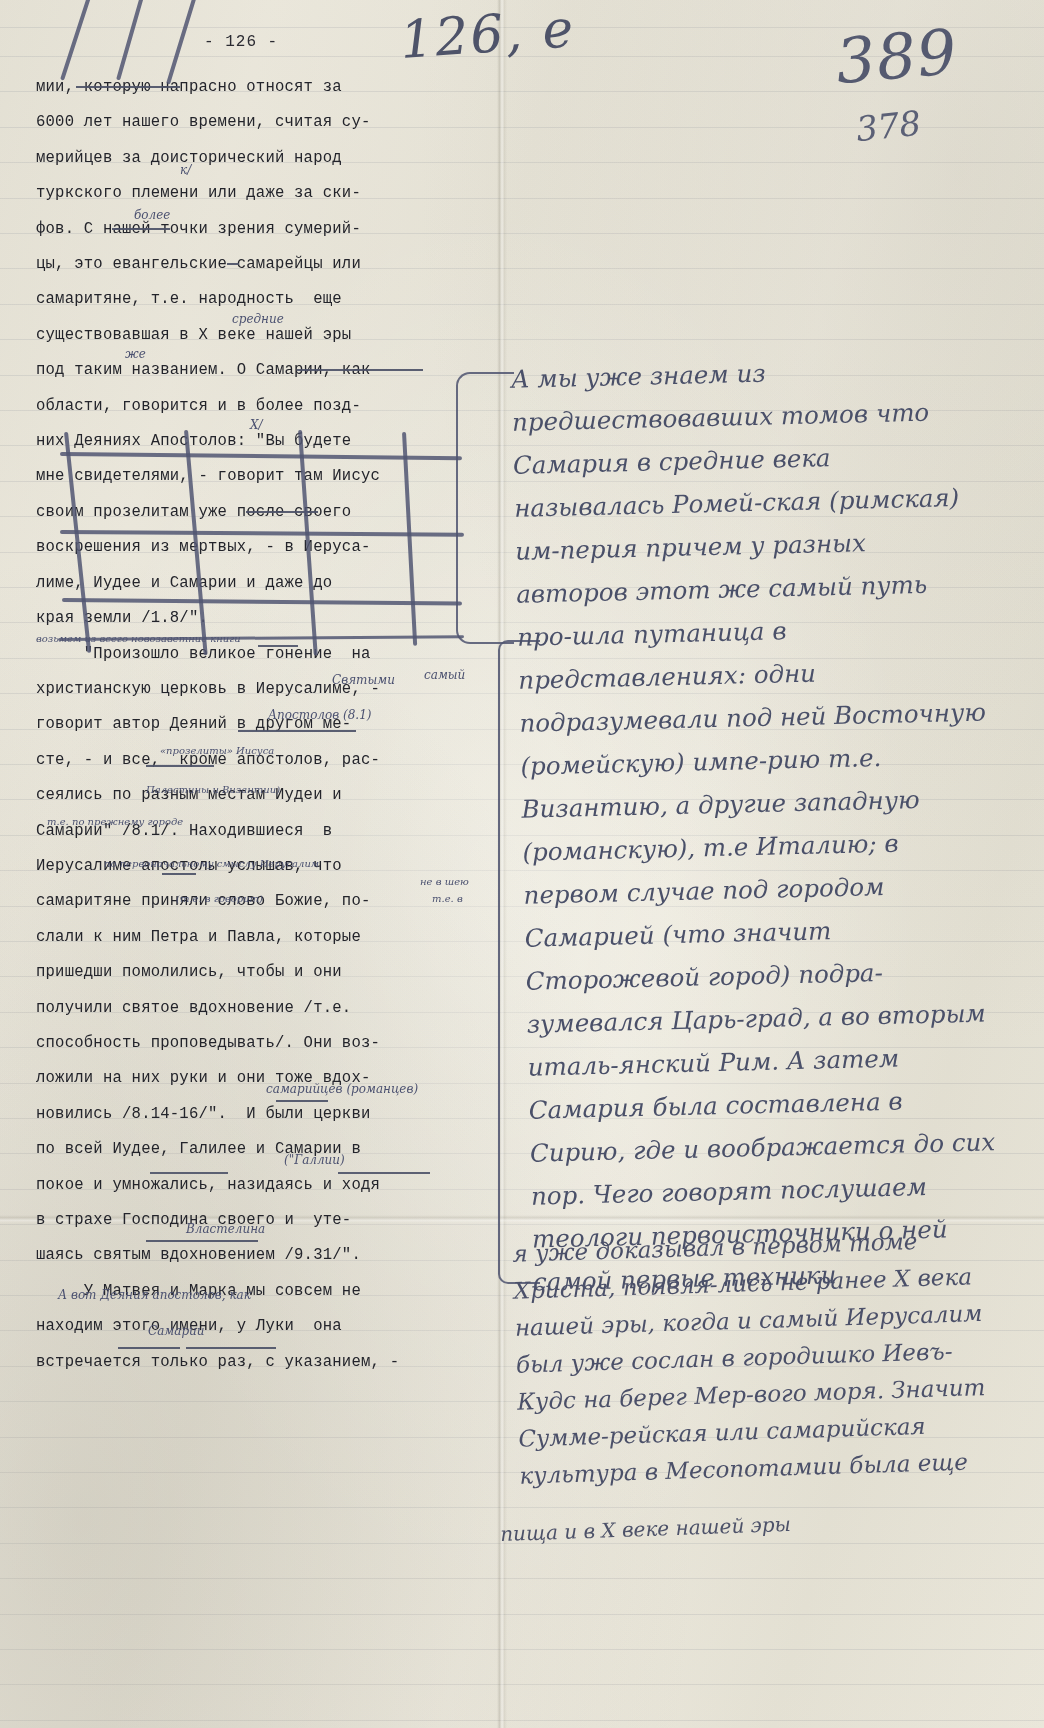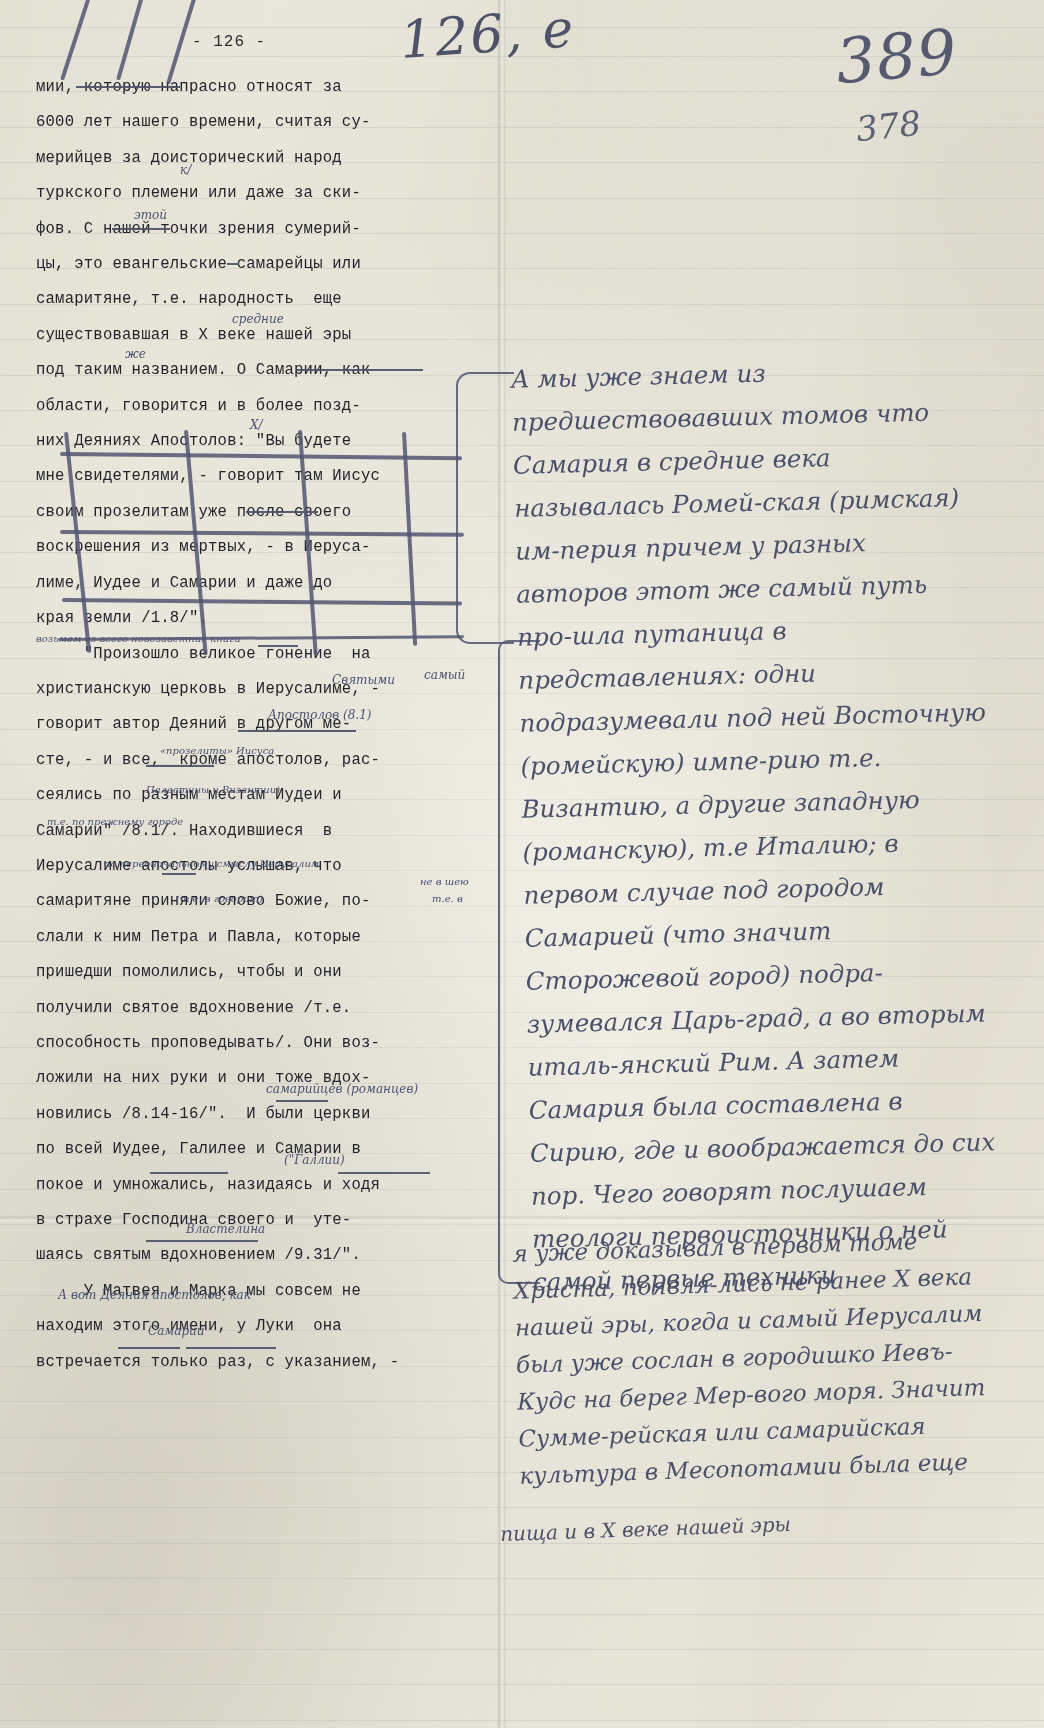--- a/index.html
+++ b/index.html
@@ -70,21 +70,21 @@
     font-family: "Liberation Mono", monospace;
     font-size: 15.6px;
     line-height: 35.4px;
     letter-spacing: 0.2px;
     color: #23242b;
     white-space: pre-wrap;
   }
   .typed .ln { display: block; }
   .pagenum {
     position: absolute;
-    left: 192px;
+    left: 204px;
     top: 33px;
     font-family: "Liberation Mono", monospace;
     font-size: 16px;
     color: #2a2a31;
     letter-spacing: 1px;
   }
 
   
   .hand {
     font-family: "DejaVu Serif", serif;
@@ -211,21 +211,21 @@
   <div class="pagenum">- 126 -</div>
 
   <div class="hand folio-a">126, e</div>
   <div class="hand folio-b">389</div>
   <div class="hand folio-c">378</div>
 
   <div class="typed" id="typed-body"><span class="ln">мии, которую напрасно относят за</span><span class="ln">6000 лет нашего времени, считая су-</span><span class="ln">мерийцев за доисторический народ</span><span class="ln">туркского племени или даже за ски-</span><span class="ln">фов. С нашей точки зрения сумерий-</span><span class="ln">цы, это евангельские самарейцы или</span><span class="ln">самаритяне, т.е. народность  еще</span><span class="ln">существовавшая в X веке нашей эры</span><span class="ln">под таким названием. О Самарии, как</span><span class="ln">области, говорится и в более позд-</span><span class="ln">них Деяниях Апостолов: "Вы будете</span><span class="ln">мне свидетелями, - говорит там Иисус</span><span class="ln">своим прозелитам уже после своего</span><span class="ln">воскрешения из мертвых, - в Иеруса-</span><span class="ln">лиме, Иудее и Самарии и даже до</span><span class="ln">края земли /1.8/".</span><span class="ln">     "Произошло великое гонение  на</span><span class="ln">христианскую церковь в Иерусалиме, -</span><span class="ln">говорит автор Деяний в другом ме-</span><span class="ln">сте, - и все,  кроме апостолов, рас-</span><span class="ln">сеялись по разным местам Иудеи и</span><span class="ln">Самарии" /8.1/. Находившиеся  в</span><span class="ln">Иерусалиме апостолы услышав, что</span><span class="ln">самаритяне приняли слово Божие, по-</span><span class="ln">слали к ним Петра и Павла, которые</span><span class="ln">пришедши помолились, чтобы и они</span><span class="ln">получили святое вдохновение /т.е.</span><span class="ln">способность проповедывать/. Они воз-</span><span class="ln">ложили на них руки и они тоже вдох-</span><span class="ln">новились /8.14-16/".  И были церкви</span><span class="ln">по всей Иудее, Галилее и Самарии в</span><span class="ln">покое и умножались, назидаясь и ходя</span><span class="ln">в страхе Господина своего и  уте-</span><span class="ln">шаясь святым вдохновением /9.31/".</span><span class="ln">     У Матвея и Марка мы совсем не</span><span class="ln">находим этого имени, у Луки  она</span><span class="ln">встречается только раз, с указанием, -</span></div>
 
   <div id="insertions">
       <div class="ins sm" style="left: 180px; top: 163px;">к/</div>
-      <div class="ins sm" style="left: 134px; top: 208px;">этой</div>
+      <div class="ins sm" style="left: 134px; top: 208px;">более</div>
       <div class="ins sm" style="left: 232px; top: 312px;">средние</div>
       <div class="ins sm" style="left: 125px; top: 347px;">же</div>
       <div class="ins sm" style="left: 250px; top: 418px;">X/</div>
       <div class="ins xs" style="left: 36px; top: 633px;">возьмем из всего новозаветние книги</div>
       <div class="ins sm" style="left: 332px; top: 673px;">Святыми</div>
       <div class="ins sm" style="left: 424px; top: 668px;">самый</div>
       <div class="ins sm" style="left: 268px; top: 708px;">Апостолов (8.1)</div>
       <div class="ins xs" style="left: 160px; top: 745px;">«прозелиты» Иисуса</div>
       <div class="ins xs" style="left: 0px; top: 816px; padding-left: 47px;">т.е. по прежнему городе</div>
       <div class="ins xs" style="left: 146px; top: 784px;">Палестины  и  Византии)</div>

